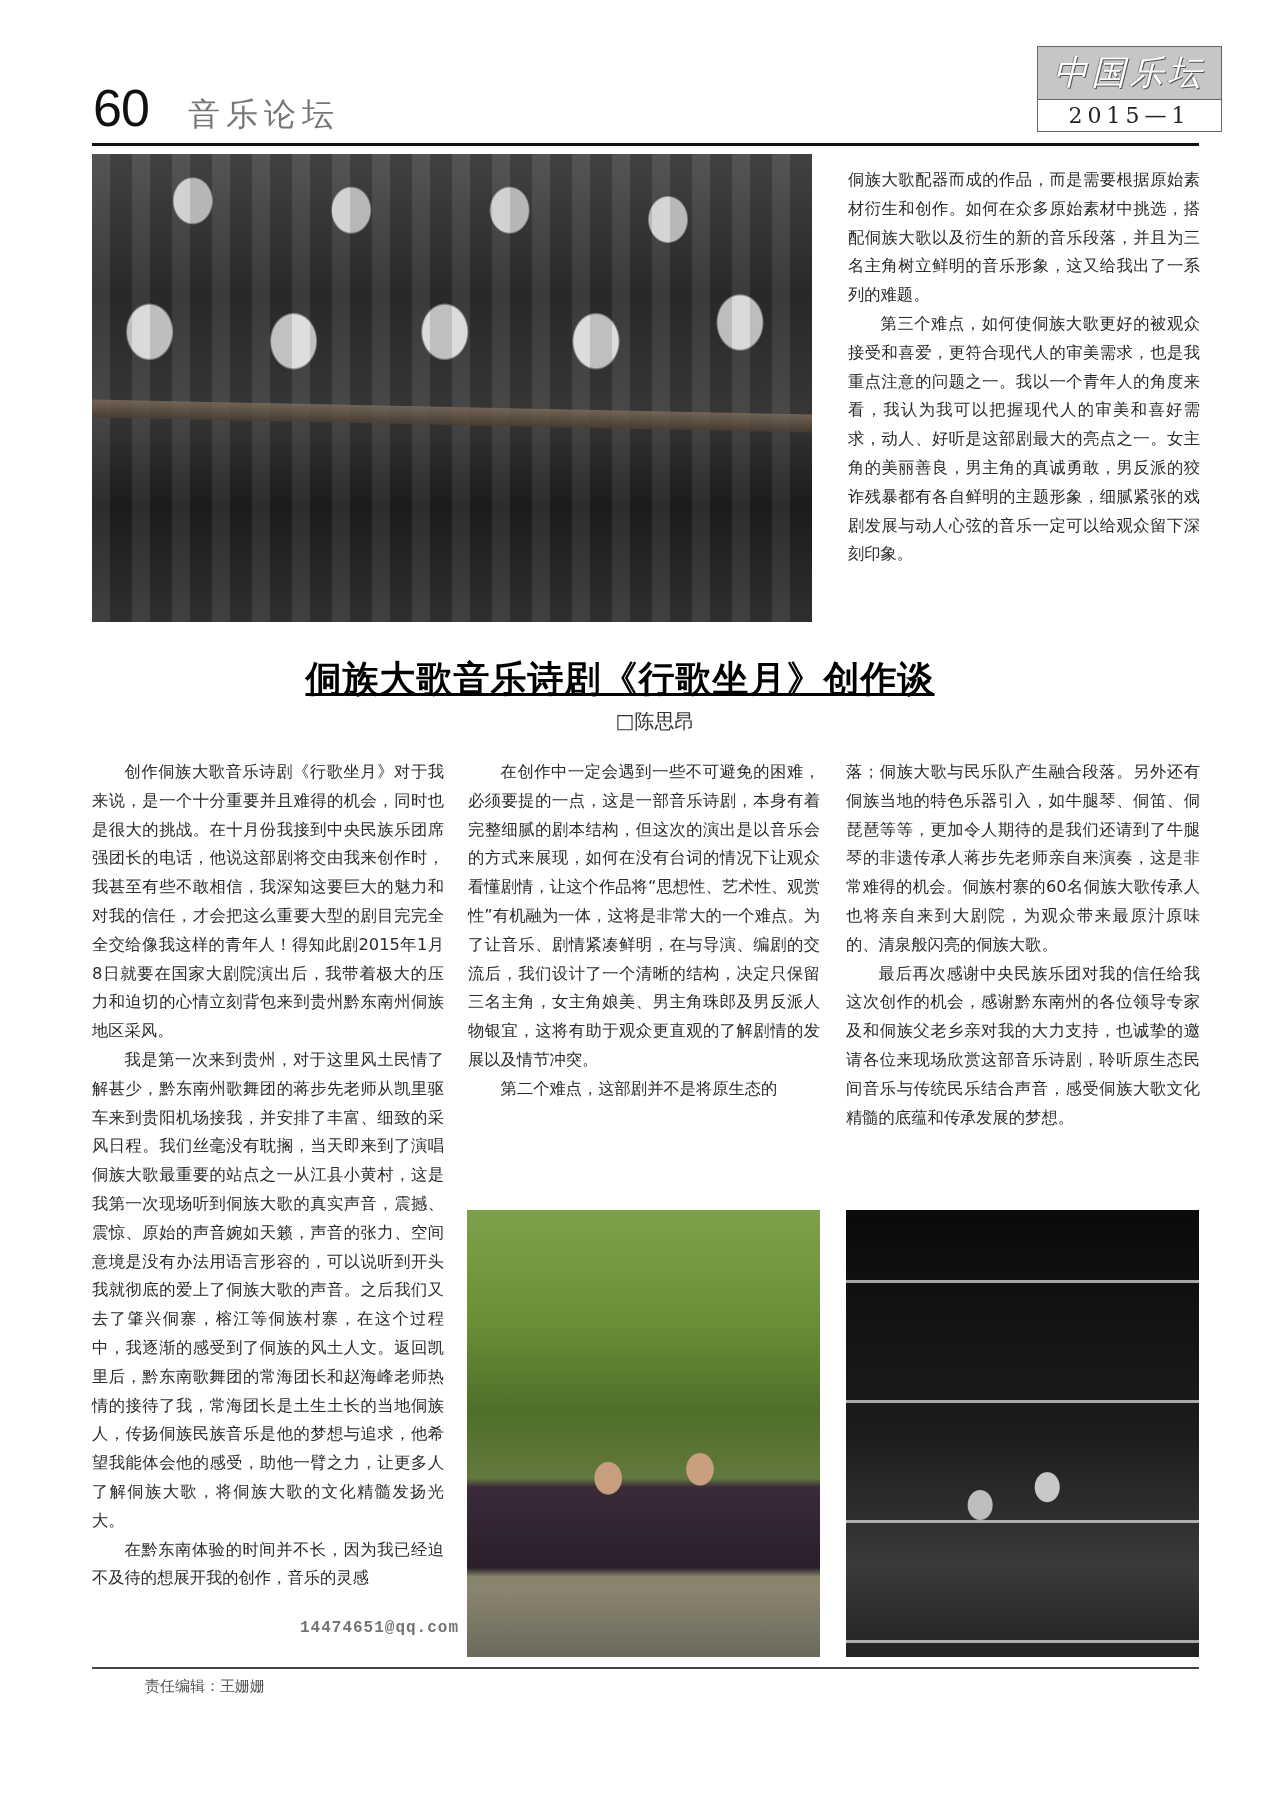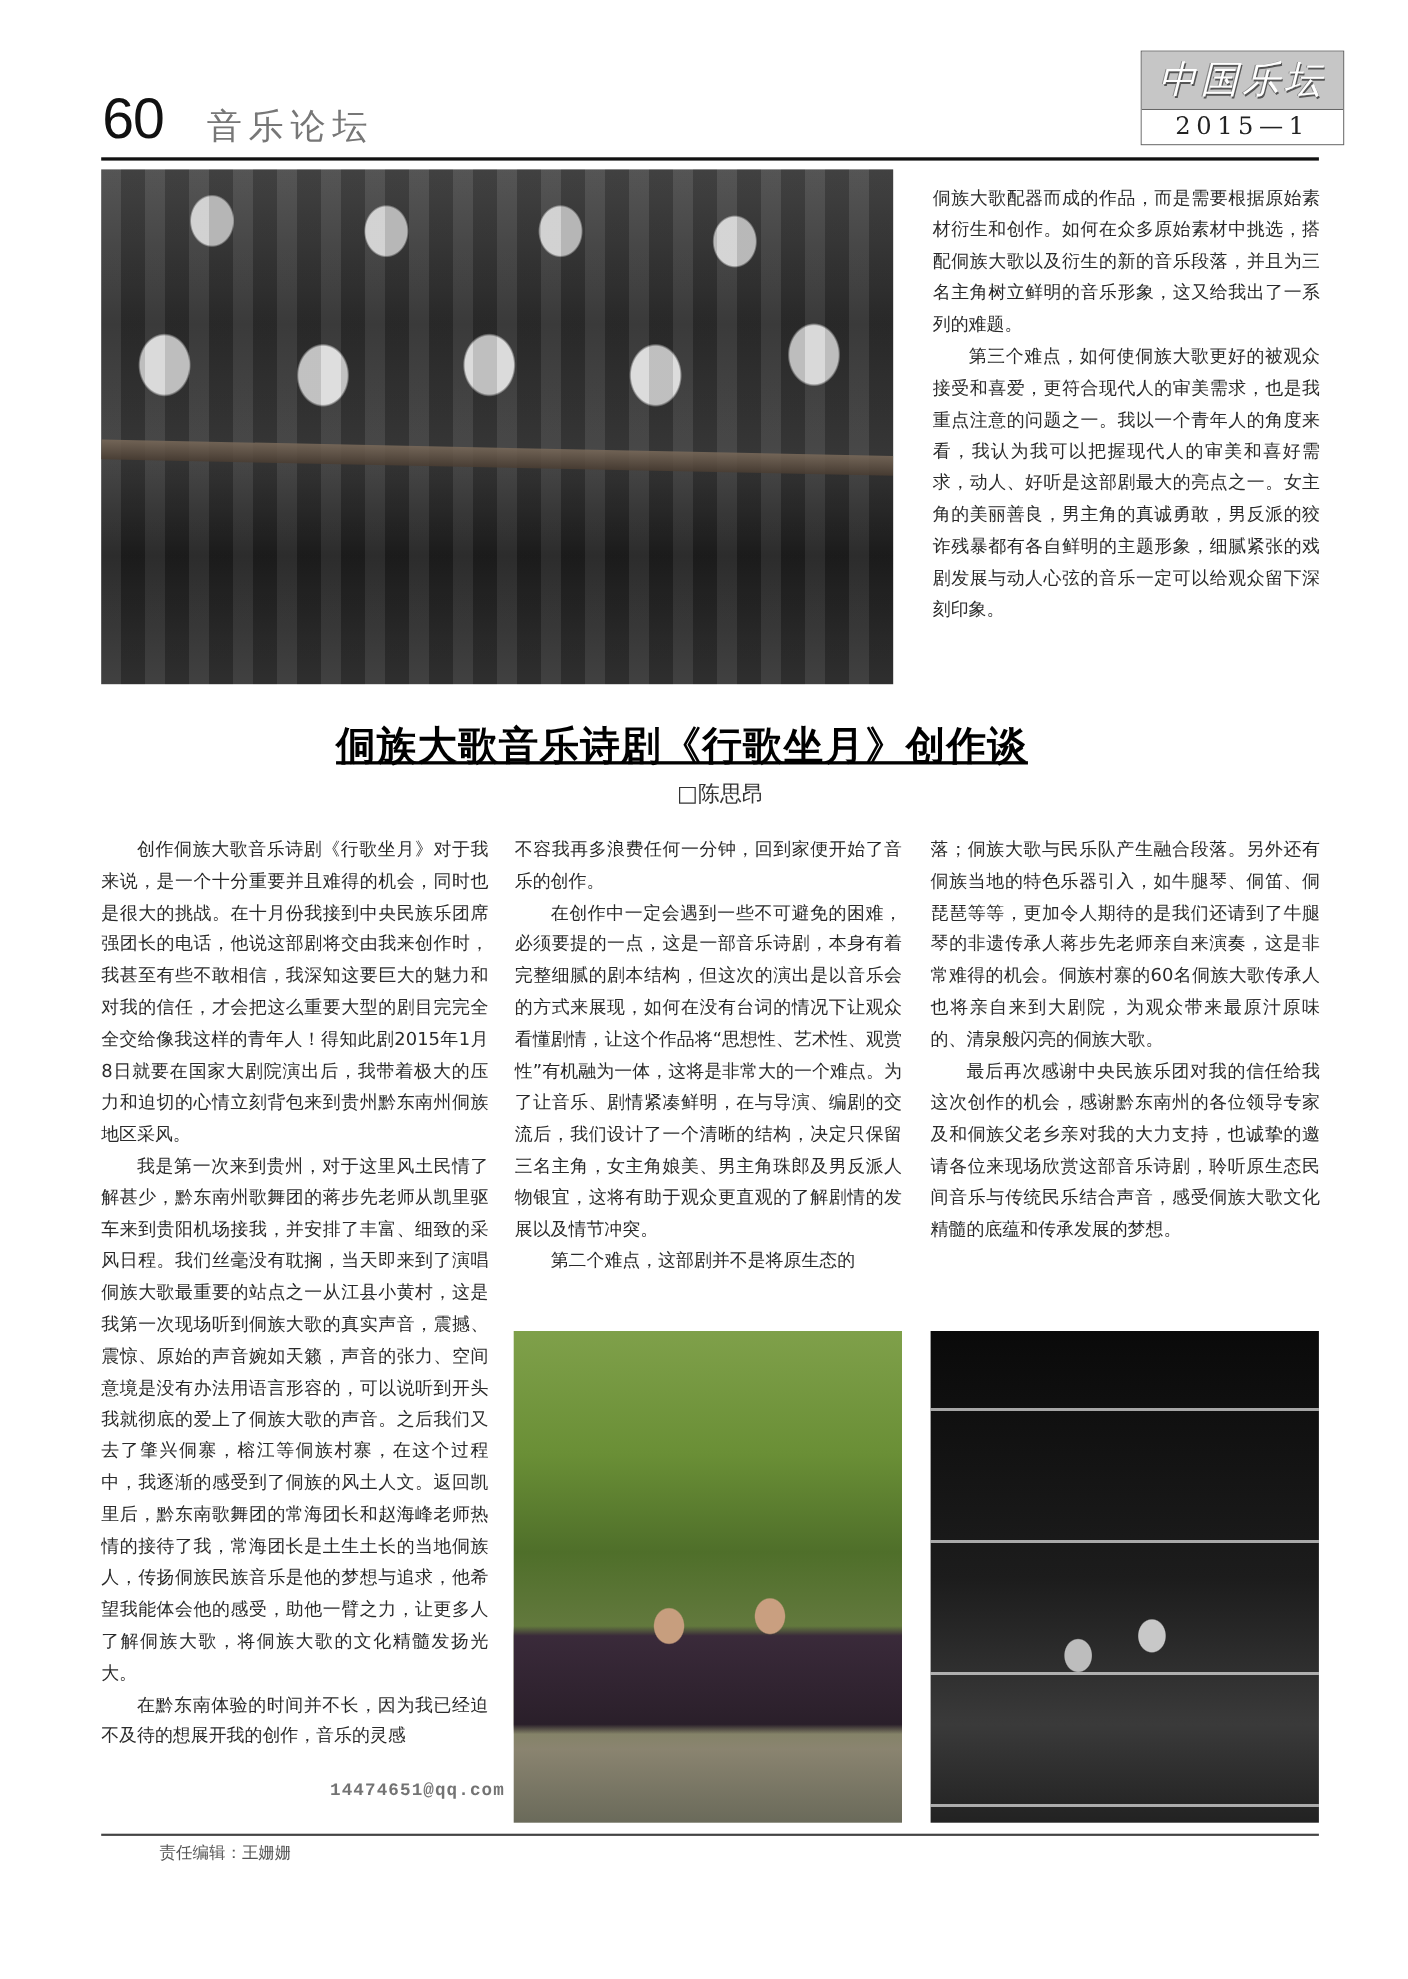--- a/index.html
+++ b/index.html
@@ -52,21 +52,21 @@
 
   .col { position: absolute; font-size: 16.3px; line-height: 28.8px; color: #2a2a2a; text-align: justify; }
   .col p { text-indent: 2em; }
   .col p.cont { text-indent: 0; }
   .col-top-right { left: 848px; top: 150px; width: 352px; margin-top: 16px; }
   .col-1 { left: 92px; top: 758px; width: 352px; }
   .col-2 { left: 468px; top: 758px; width: 352px; }
   .col-3 { left: 846px; top: 758px; width: 354px; }
 
   .footer-rule { position: absolute; left: 92px; top: 1667px; width: 1107px; height: 2px; background: #444; }
-  .footer-editor { position: absolute; left: 145px; top: 1675px; font-family: Liberation Mono, monospace; font-size: 15px; line-height: 22px; color: #555; }
+  .footer-editor { position: absolute; left: 145px; top: 1675px; font-family: Liberation Serif, serif; font-size: 15px; line-height: 22px; color: #555; }
   .footer-email { position: absolute; left: 300px; top: 1617px; font-family: "Liberation Mono", monospace; font-size: 16px; line-height: 22px; color: #737373; letter-spacing: 1px; font-weight: bold; }
 </style>
 </head>
 <body>
 
 <div class="page-number">60</div>
 <div class="section-name">音乐论坛</div>
 <div class="masthead">
   <div class="masthead-logo">中国乐坛</div>
   <div class="masthead-issue">2015—1</div>
@@ -85,21 +85,20 @@
 <h1 class="article-title">侗族大歌音乐诗剧《行歌坐月》创作谈</h1>
 <div class="byline">□陈思昂</div>
 
 <div class="col col-1">
   <p>创作侗族大歌音乐诗剧《行歌坐月》对于我来说，是一个十分重要并且难得的机会，同时也是很大的挑战。在十月份我接到中央民族乐团席强团长的电话，他说这部剧将交由我来创作时，我甚至有些不敢相信，我深知这要巨大的魅力和对我的信任，才会把这么重要大型的剧目完完全全交给像我这样的青年人！得知此剧2015年1月8日就要在国家大剧院演出后，我带着极大的压力和迫切的心情立刻背包来到贵州黔东南州侗族地区采风。</p>
   <p>我是第一次来到贵州，对于这里风土民情了解甚少，黔东南州歌舞团的蒋步先老师从凯里驱车来到贵阳机场接我，并安排了丰富、细致的采风日程。我们丝毫没有耽搁，当天即来到了演唱侗族大歌最重要的站点之一从江县小黄村，这是我第一次现场听到侗族大歌的真实声音，震撼、震惊、原始的声音婉如天籁，声音的张力、空间意境是没有办法用语言形容的，可以说听到开头我就彻底的爱上了侗族大歌的声音。之后我们又去了肇兴侗寨，榕江等侗族村寨，在这个过程中，我逐渐的感受到了侗族的风土人文。返回凯里后，黔东南歌舞团的常海团长和赵海峰老师热情的接待了我，常海团长是土生土长的当地侗族人，传扬侗族民族音乐是他的梦想与追求，他希望我能体会他的感受，助他一臂之力，让更多人了解侗族大歌，将侗族大歌的文化精髓发扬光大。</p>
   <p>在黔东南体验的时间并不长，因为我已经迫不及待的想展开我的创作，音乐的灵感</p>
 </div>
 
 <div class="col col-2">
-  <p class="cont">不容我再多浪费任何一分钟，回到家便开始了音乐的创作。</p>
   <p>在创作中一定会遇到一些不可避免的困难，必须要提的一点，这是一部音乐诗剧，本身有着完整细腻的剧本结构，但这次的演出是以音乐会的方式来展现，如何在没有台词的情况下让观众看懂剧情，让这个作品将“思想性、艺术性、观赏性”有机融为一体，这将是非常大的一个难点。为了让音乐、剧情紧凑鲜明，在与导演、编剧的交流后，我们设计了一个清晰的结构，决定只保留三名主角，女主角娘美、男主角珠郎及男反派人物银宜，这将有助于观众更直观的了解剧情的发展以及情节冲突。</p>
   <p>第二个难点，这部剧并不是将原生态的</p>
 </div>
 
 <div class="col col-3">
   <p class="cont">落；侗族大歌与民乐队产生融合段落。另外还有侗族当地的特色乐器引入，如牛腿琴、侗笛、侗琵琶等等，更加令人期待的是我们还请到了牛腿琴的非遗传承人蒋步先老师亲自来演奏，这是非常难得的机会。侗族村寨的60名侗族大歌传承人也将亲自来到大剧院，为观众带来最原汁原味的、清泉般闪亮的侗族大歌。</p>
   <p>最后再次感谢中央民族乐团对我的信任给我这次创作的机会，感谢黔东南州的各位领导专家及和侗族父老乡亲对我的大力支持，也诚挚的邀请各位来现场欣赏这部音乐诗剧，聆听原生态民间音乐与传统民乐结合声音，感受侗族大歌文化精髓的底蕴和传承发展的梦想。</p>
 </div>
 
 <div class="footer-rule"></div>

